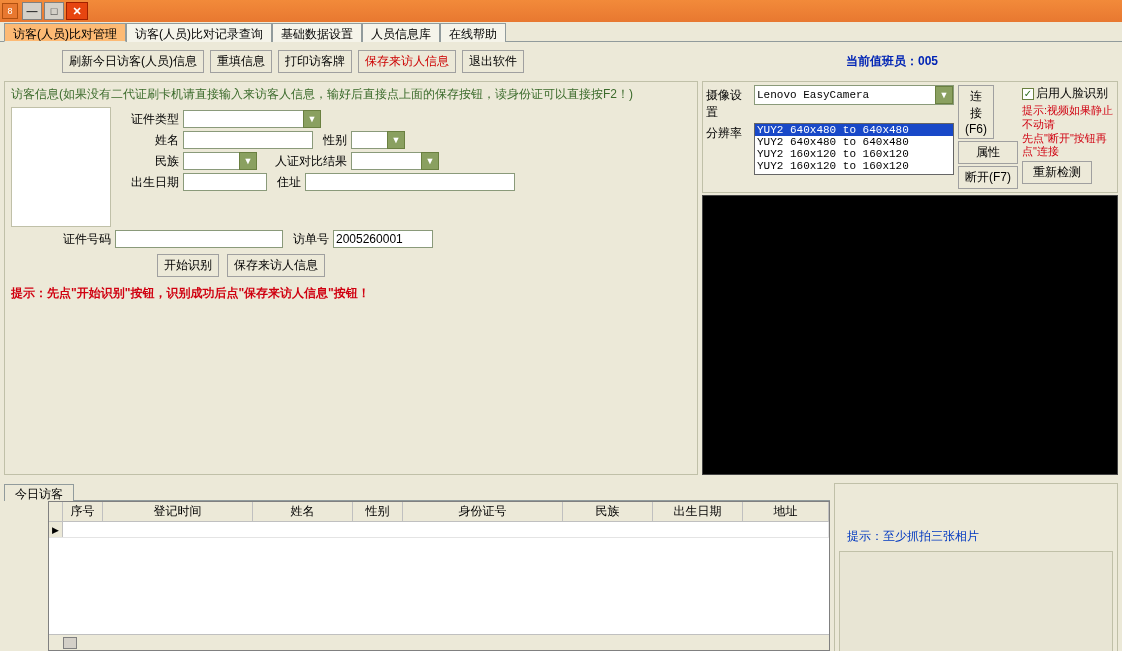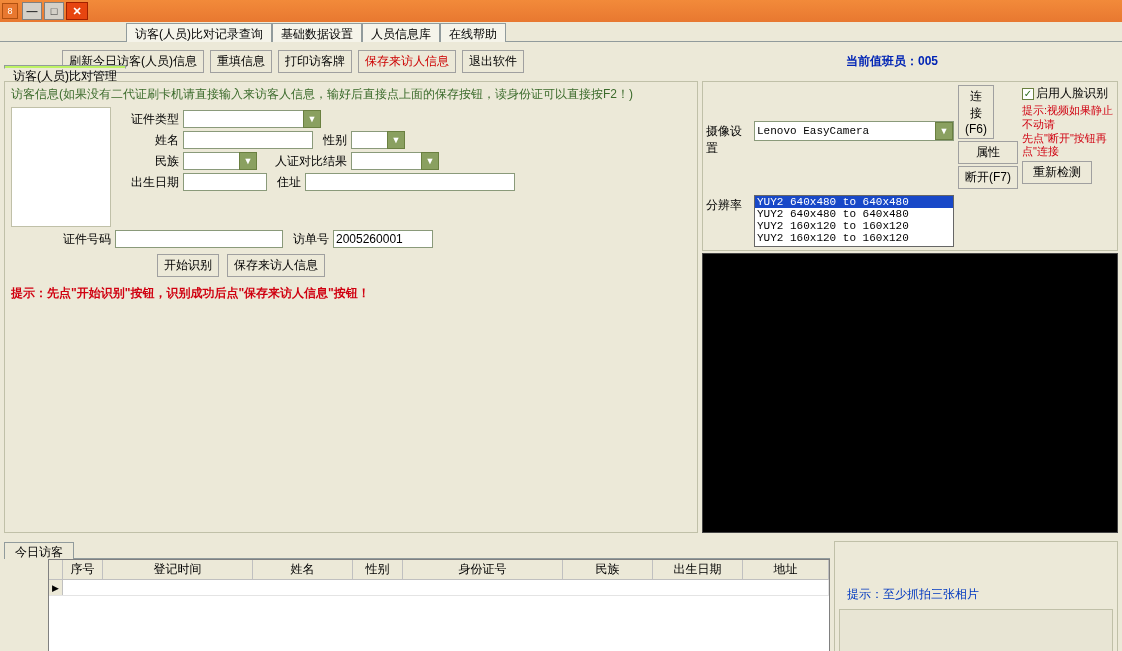--- a/index.html
+++ b/index.html
@@ -9,21 +9,21 @@
 .titlebar .icon { width: 16px; height: 16px; background: #e87830; border: 1px solid #b05010; margin-right: 4px; display: flex; align-items: center; justify-content: center; font-size: 9px; }
 .titlebar .title { flex: 1; font-size: 12px; }
 .titlebar .winbtns { display: flex; gap: 2px; }
 .winbtn { width: 20px; height: 18px; display: flex; align-items: center; justify-content: center; font-weight: bold; font-size: 11px; cursor: pointer; }
 .winbtn.min { background: #d4d0c8; border: 1px solid #808080; color: #333; }
 .winbtn.max { background: #d4d0c8; border: 1px solid #808080; color: #333; }
 .winbtn.close { background: #e74510; border: 1px solid #a02000; color: #fff; width: 22px; }
 
 .tabstrip { background: #ece9d8; border-bottom: 1px solid #919b9c; display: flex; height: 20px; padding-left: 4px; }
 .tabstrip .tab { padding: 2px 8px 0 8px; border: 1px solid #919b9c; border-bottom: none; background: #f5f4ea; margin-right: 0; cursor: pointer; font-size: 12px; position: relative; top: 1px; }
-.tabstrip .tab.active { background: #bef264; z-index: 2; border-bottom: 1px solid #ece9d8; margin-top: 42px; }
+.tabstrip .tab.active { background: #fdba74; z-index: 2; border-bottom: 1px solid #ece9d8; }
 
 .toolbar { display: flex; gap: 6px; padding: 8px 4px 4px 62px; align-items: center; }
 .btn { background: #ece9d8; border: 1px solid #a0a0a0; padding: 2px 6px; cursor: pointer; font-size: 12px; }
 .btn.red { color: #c00; }
 .staff { color: #0024b5; font-weight: bold; margin-left: auto; margin-right: 180px; }
 
 .mainrow { display: flex; gap: 4px; padding: 4px 4px; }
 
 .leftbox { flex: 1; border: 1px solid #c0c0a8; background: #ece9d8; padding: 4px 6px 8px 6px; }
 .grplabel { color: #3a6a2a; font-size: 12px; }
@@ -33,21 +33,21 @@
 .formrow label.w60 { width: 60px; }
 .txt { border: 1px solid #8a9a7a; background: #fff; height: 18px; padding: 0 2px; font-size: 12px; }
 .select { display: inline-flex; }
 .select .txt { border-right: none; }
 .selbtn { width: 18px; height: 18px; background: #8aa060; border: 1px solid #6a8040; color: #fff; display: flex; align-items: center; justify-content: center; font-size: 9px; cursor: pointer; }
 .hint-red { color: #d00010; font-weight: bold; margin-top: 8px; }
 
 .rightbox { width: 416px; display: flex; flex-direction: column; }
 .camtop { border: 1px solid #c0c0a8; padding: 3px 3px; display: flex; gap: 4px; }
 .camcol1 { display: flex; flex-direction: column; gap: 2px; }
-.camrow { display: flex; align-items: flex-start; gap: 2px; margin-top: 36px; }
+.camrow { display: flex; align-items: flex-start; gap: 2px; }
 .camlabel { width: 46px; font-size: 12px; padding-top: 2px; }
 .camselect { width: 200px; border: 1px solid #8a9a7a; background: #fff; display: flex; }
 .camselect .txt { flex: 1; border: none; font-family: "Courier New", monospace; font-size: 11px; }
 .camselect .selbtn {}
 .reslist { width: 200px; height: 52px; border: 1px solid #666; background: #fff; overflow: hidden; }
 .reslist .opt { font-family: "Courier New", monospace; font-size: 11px; padding: 0 2px; white-space: nowrap; cursor: pointer; }
 .reslist .opt.sel { background: #1848c8; color: #fff; }
 .camcol2 { display: flex; flex-direction: column; gap: 2px; }
 .camcol3 { font-size: 11px; color: #d00010; line-height: 1.25; overflow: hidden; }
 .checkbox { display: flex; align-items: center; gap: 2px; }

